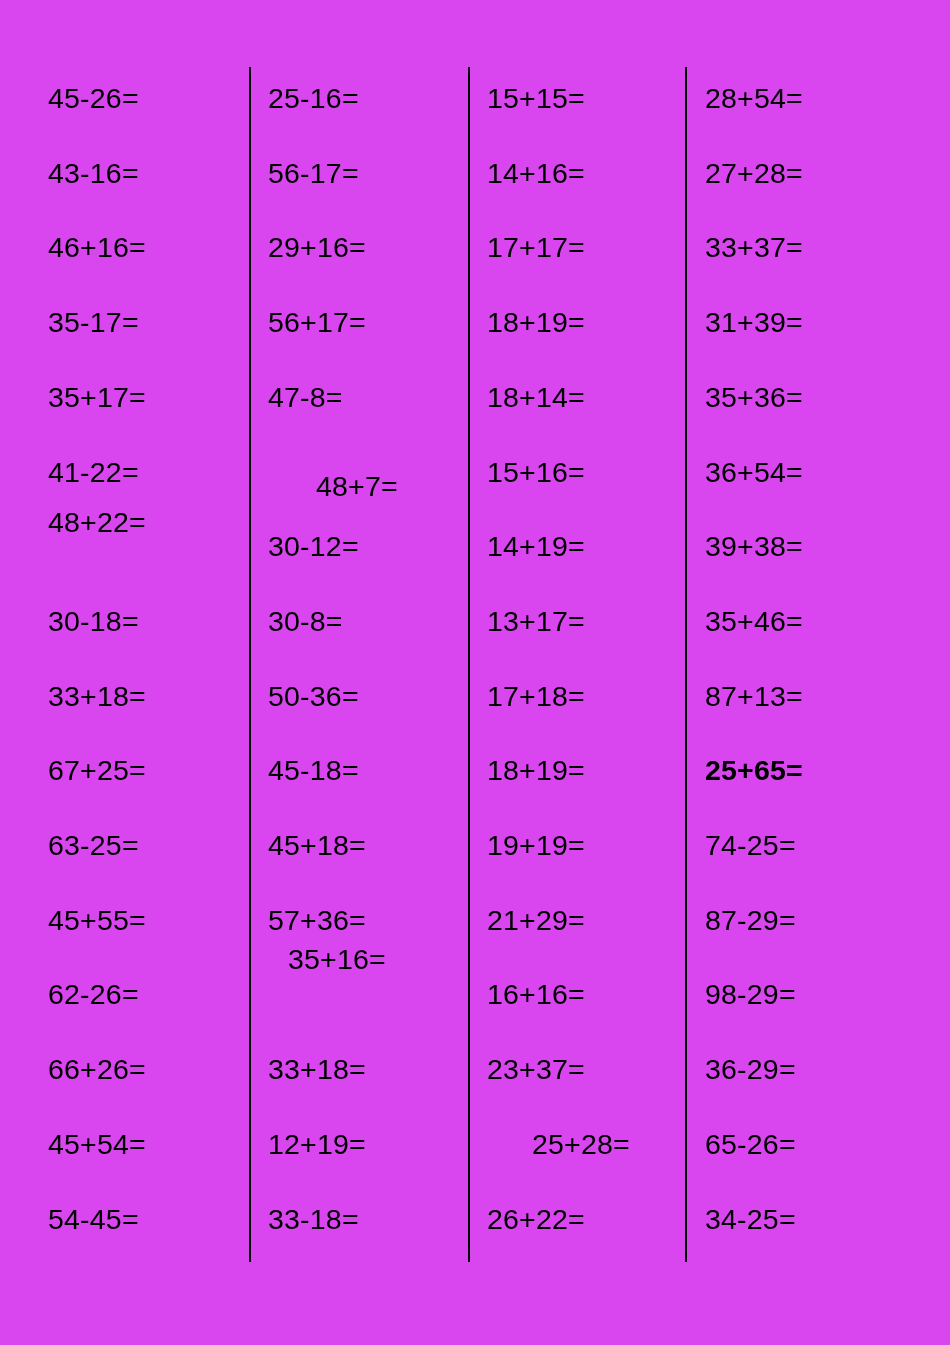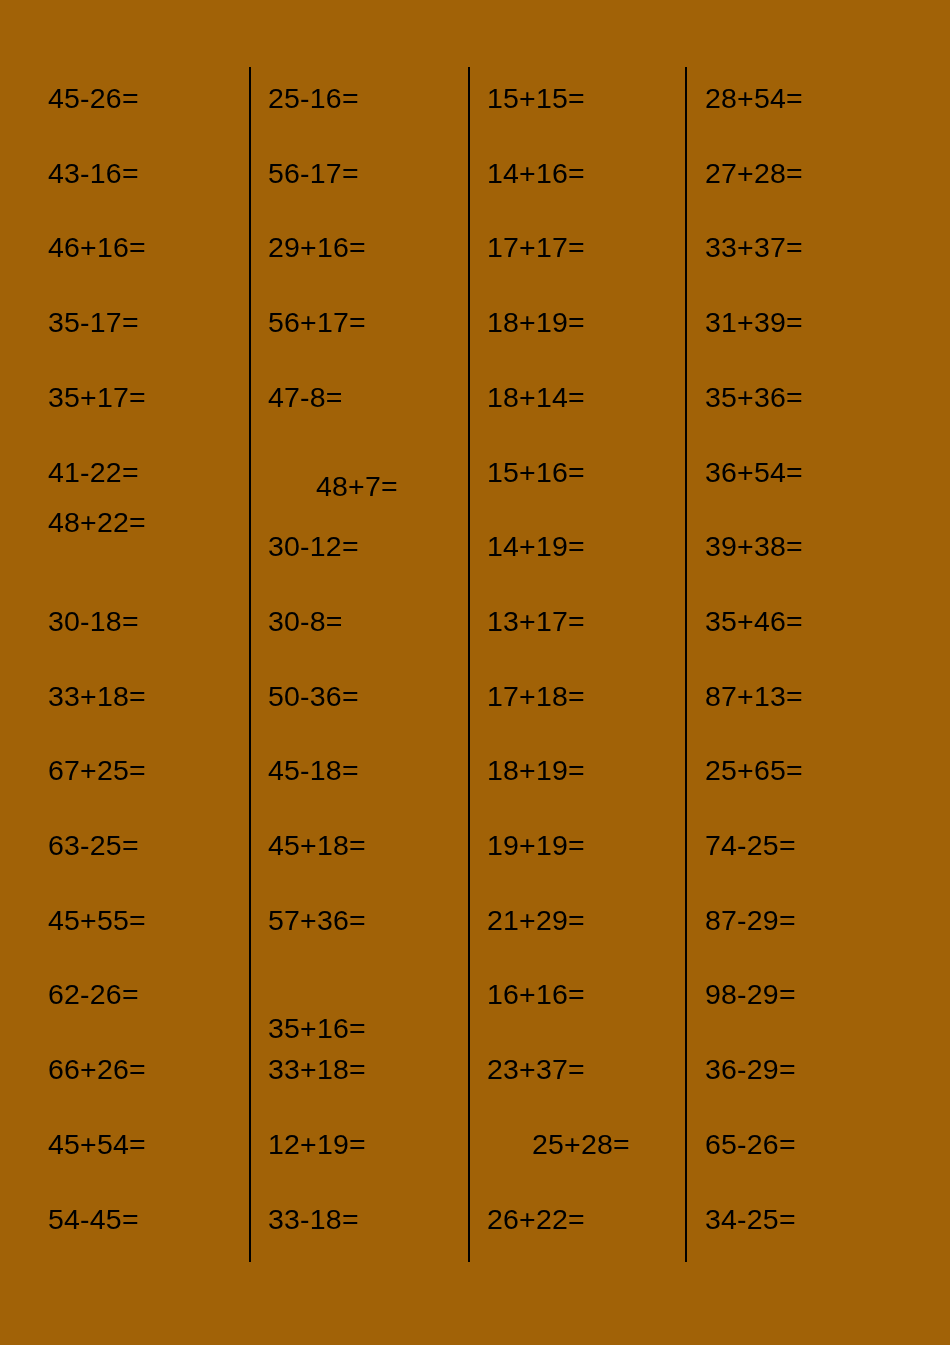--- a/index.html
+++ b/index.html
@@ -9,21 +9,21 @@
     background: #ffffff;
   }
   body {
     font-family: "Liberation Sans", sans-serif;
     color: #000000;
   }
   #worksheet {
     position: relative;
     width: 950px;
     height: 1345px;
-    background: #a16207;
+    background: #d946ef;
     overflow: hidden;
   }
   
   .columns {
     position: absolute;
     left: 0;
     top: 0;
     width: 950px;
     height: 1345px;
   }
@@ -91,21 +91,21 @@
         <div class="problem" style="top: 227.4px;">29+16=</div>
         <div class="problem" style="top: 302.1px;">56+17=</div>
         <div class="problem" style="top: 376.8px;">47-8=</div>
         <div class="problem" style="top: 466px; margin-left: 48px;">48+7=</div>
         <div class="problem" style="top: 526.2px;">30-12=</div>
         <div class="problem" style="top: 600.9px;">30-8=</div>
         <div class="problem" style="top: 675.6px;">50-36=</div>
         <div class="problem" style="top: 750.3px;">45-18=</div>
         <div class="problem" style="top: 825px;">45+18=</div>
         <div class="problem" style="top: 899.7px;">57+36=</div>
-        <div class="problem" style="top: 1008px;">35+16=</div>
+        <div class="problem" style="top: 939px; margin-left: 20px;">35+16=</div>
         <div class="problem" style="top: 1049.1px;">33+18=</div>
         <div class="problem" style="top: 1123.8px;">12+19=</div>
         <div class="problem" style="top: 1198.5px;">33-18=</div>
       </div>
     <div class="problem-column" data-col="2">
         <div class="problem" style="top: 78px;">15+15=</div>
         <div class="problem" style="top: 152.7px;">14+16=</div>
         <div class="problem" style="top: 227.4px;">17+17=</div>
         <div class="problem" style="top: 302.1px;">18+19=</div>
         <div class="problem" style="top: 376.8px;">18+14=</div>
@@ -124,21 +124,21 @@
     <div class="problem-column" data-col="3">
         <div class="problem" style="top: 78px;">28+54=</div>
         <div class="problem" style="top: 152.7px;">27+28=</div>
         <div class="problem" style="top: 227.4px;">33+37=</div>
         <div class="problem" style="top: 302.1px;">31+39=</div>
         <div class="problem" style="top: 376.8px;">35+36=</div>
         <div class="problem" style="top: 451.5px;">36+54=</div>
         <div class="problem" style="top: 526.2px;">39+38=</div>
         <div class="problem" style="top: 600.9px;">35+46=</div>
         <div class="problem" style="top: 675.6px;">87+13=</div>
-        <div class="problem" style="top: 750.3px;">25+65=</div>
+        <div class="problem" style="top: 750.3px; font-weight: bold;">25+65=</div>
         <div class="problem" style="top: 825px;">74-25=</div>
         <div class="problem" style="top: 899.7px;">87-29=</div>
         <div class="problem" style="top: 974.4px;">98-29=</div>
         <div class="problem" style="top: 1049.1px;">36-29=</div>
         <div class="problem" style="top: 1123.8px;">65-26=</div>
         <div class="problem" style="top: 1198.5px;">34-25=</div>
       </div>
 
   </div>
 

